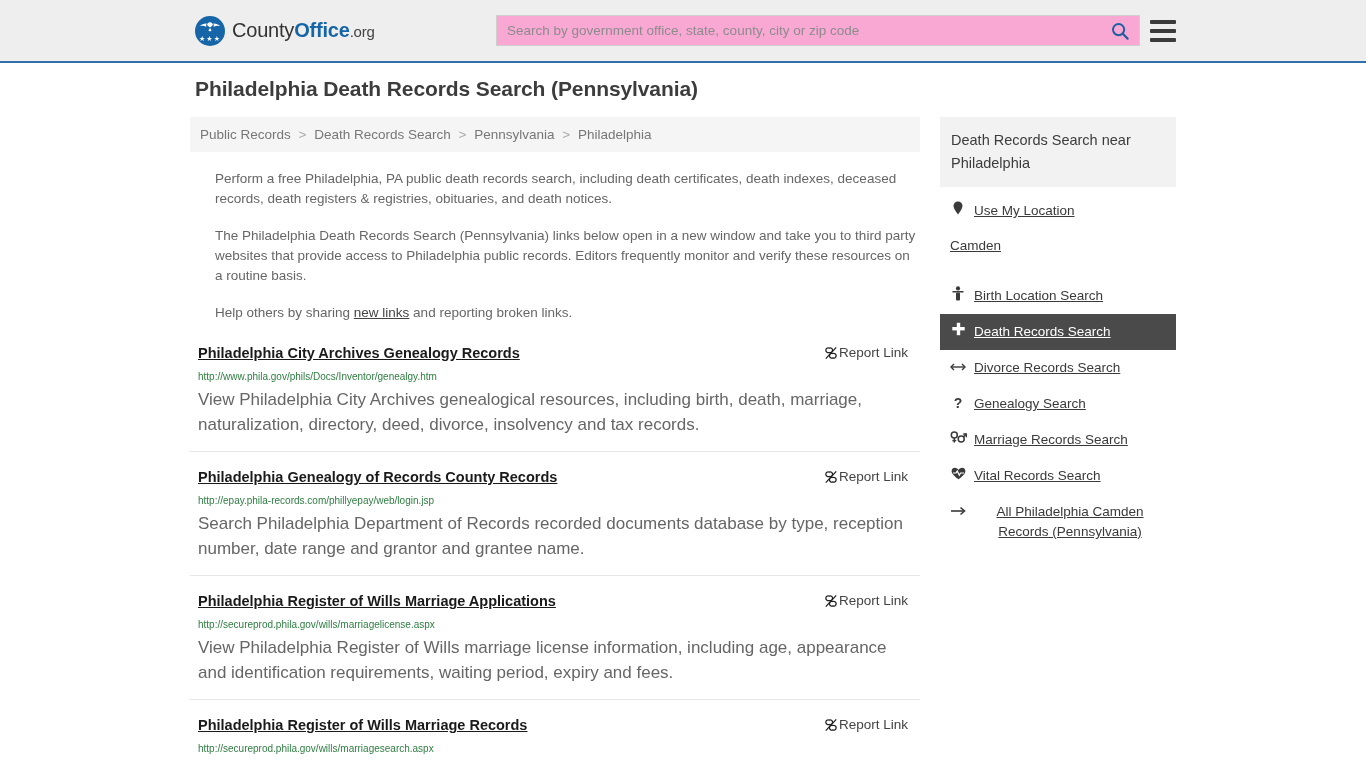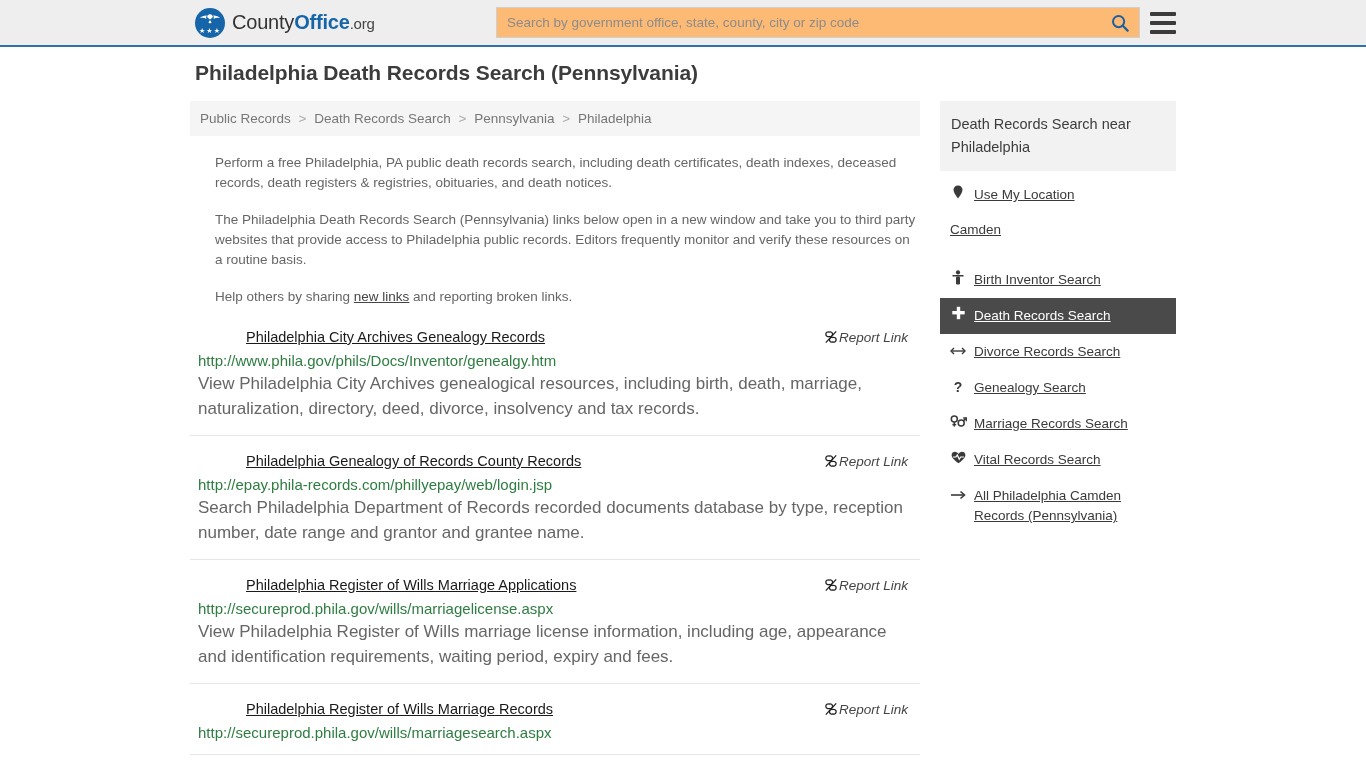--- a/index.html
+++ b/index.html
@@ -6,21 +6,21 @@
   html, body {
     margin: 0; padding: 0;
     width: 1366px; height: 768px;
     overflow: hidden;
     background: #ffffff;
     font-family: "Liberation Sans", sans-serif;
   }
 
   
   .site-header {
-    height: 47px;
+    height: 63px;
     background: #eeeeee;
     border-bottom: 2px solid #3071a9;
     display: flex;
     align-items: center;
     position: relative;
   }
   .brand {
     position: absolute;
     left: 195px;
     display: flex;
@@ -59,21 +59,21 @@
   .brand-text b { color: #1565a8; font-weight: bold; }
   .brand-text .tld { font-size: 15px; color: #444444; }
 
   .search-wrap {
     position: absolute;
     left: 496px;
     width: 644px;
     height: 31px;
     display: flex;
     align-items: center;
-    background: #fdba74;
+    background: #f9a8d4;
     border: 1px solid #cfcfcf;
   }
   .search-input {
     flex: 1;
     border: none;
     outline: none;
     height: 29px;
     padding: 0 10px;
     font-family: "Liberation Sans", sans-serif;
     font-size: 13.5px;
@@ -163,40 +163,38 @@
   }
   .result + .result { padding-top: 16px; }
   .result:first-child { padding-top: 0; }
   .result-head {
     display: flex;
     align-items: flex-start;
     justify-content: space-between;
   }
   .result-title {
     font-size: 14.5px;
-    font-weight: normal;
+    font-weight: bold;
     color: #1a1a1a;
     text-decoration: underline;
     line-height: 18px;
-    margin-left: 48px;
   }
   .report-link {
     display: flex;
-    align-items: center;
+    align-items: flex-start;
     gap: 0;
     font-size: 13.5px;
     color: #444444;
     white-space: nowrap;
     margin-top: 1px;
     padding-right: 12px;
     cursor: pointer;
-    font-style: italic;
   }
   .result-url {
-    font-size: 15px;
+    font-size: 10px;
     color: #2e7d41;
     margin-top: 7px;
     line-height: 15px;
   }
   .result-desc {
     font-size: 17px;
     color: #666666;
     line-height: 25px;
     margin-top: 3px;
     max-width: 718px;
@@ -217,20 +215,21 @@
     display: flex;
     align-items: flex-start;
     gap: 8px;
     padding: 8px 10px;
     font-size: 13.5px;
     line-height: 20px;
     color: #3a3a3a;
   }
   .side-item a {
     color: #3a3a3a;
+    text-align: center;
   }
   .side-item.active {
     background: #4a4a4a;
     color: #ffffff;
   }
   .side-item.active a { color: #ffffff; }
   .side-icon {
     width: 16px;
     flex: none;
     text-align: center;
@@ -395,21 +394,21 @@
         <div class="side-list">
 
           <div class="side-item">
             <span class="side-icon">
               <svg width="12" height="15" viewBox="0 0 12 15">
                 <circle cx="6" cy="2.4" r="2.1" fill="#3a3a3a"></circle>
                 <rect x="0.4" y="5.0" width="11.2" height="1.5" rx="0.6" fill="#3a3a3a"></rect>
                 <rect x="4.0" y="6.4" width="4.0" height="8.2" rx="1" fill="#3a3a3a"></rect>
               </svg>
             </span>
-            <a href="#">Birth Inventor Search</a>
+            <a href="#">Birth Location Search</a>
           </div>
 
           <div class="side-item active">
             <span class="side-icon">
               <svg width="13" height="14" viewBox="0 0 13 14">
                 <rect x="4.8" y="0.8" width="3.4" height="12.4" fill="#ffffff"></rect>
                 <rect x="0.3" y="5.0" width="12.4" height="3.4" fill="#ffffff"></rect>
               </svg>
             </span>
             <a href="#">Death Records Search</a>

